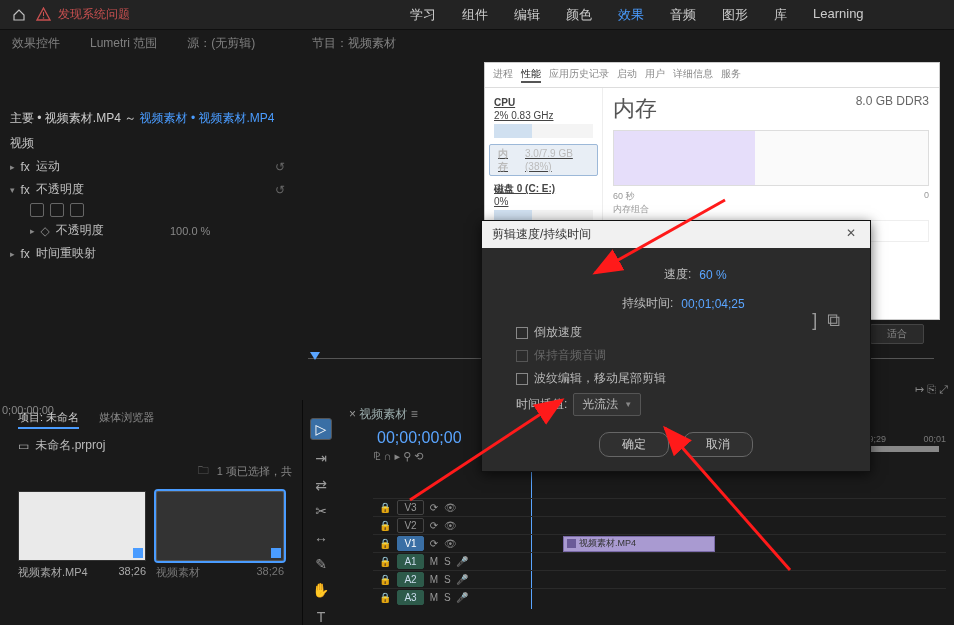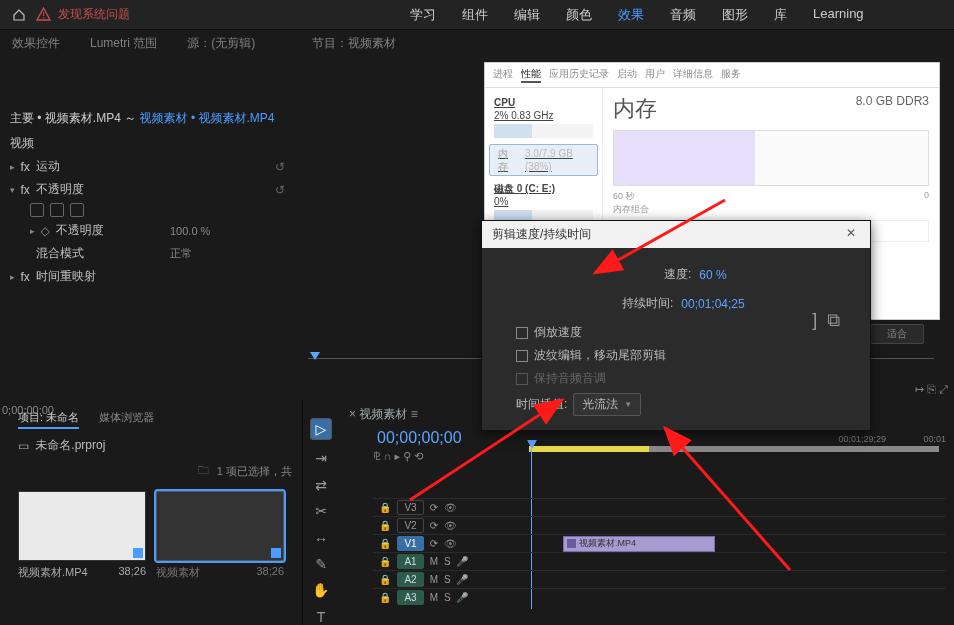--- a/index.html
+++ b/index.html
@@ -165,24 +165,20 @@
         <span class="ico"></span>
         <span class="ico"></span>
         <span class="ico"></span>
       </div>
       <div class="fx-row" style="margin-left:20px">
         <span class="tri">▸</span>
           <span style="color:#888">◇</span>
         <span>不透明度</span>
         <span class="fx-val">100.0 %</span>
       </div>
-      <div class="fx-row" style="margin-left:26px">
-        <span>混合模式</span>
-        <span class="fx-val">正常</span>
-      </div>
       <div class="fx-row">
           <span class="tri">▸</span>
           <span>fx</span>
           <span>时间重映射</span>
         </div>
     </div>
   </div>
 
   <div class="timecode-big">
     <span>00;00;00;00</span>
@@ -369,34 +365,38 @@
     </div>
     <div class="fld">
       <label>持续时间:</label>
       <span class="v">00;01;04;25</span>
     </div>
     <span class="link">] &nbsp;⧉</span>
     <div class="cb-row">
         <span class="cbox"></span>
         <span>倒放速度</span>
       </div>
+    <div class="cb-row dim">
+        <span class="cbox" style="border-color:#555"></span>
+        <span>保持音频音调</span>
+      </div>
     <div class="cb-row">
         <span class="cbox"></span>
         <span>波纹编辑，移动尾部剪辑</span>
-      </div>
-    <div class="cb-row dim">
-        <span class="cbox" style="border-color:#555"></span>
-        <span>保持音频音调</span>
       </div>
     <div class="sel-row">
       <span>时间插值:</span>
       <span class="sel">
           <span>光流法</span>
           <span class="dd">▼</span>
         </span>
+    </div>
+    <div class="btns">
+      <span class="btn">确定</span>
+      <span class="btn">取消</span>
     </div>
   </div>
 </div>
 
 <svg class="arrows" width="954" height="625">
   <defs>
       <marker id="ah" markerWidth="10" markerHeight="8" refX="9" refY="4" orient="auto">
         <path d="M0 0 10 4 0 8z" fill="#ff1a1a"></path>
       </marker>
     </defs>

